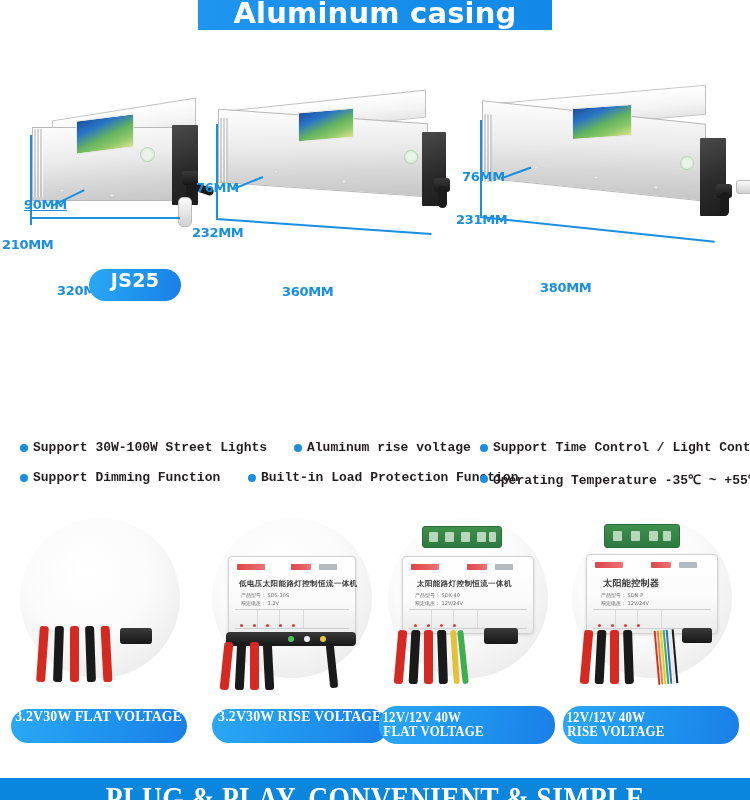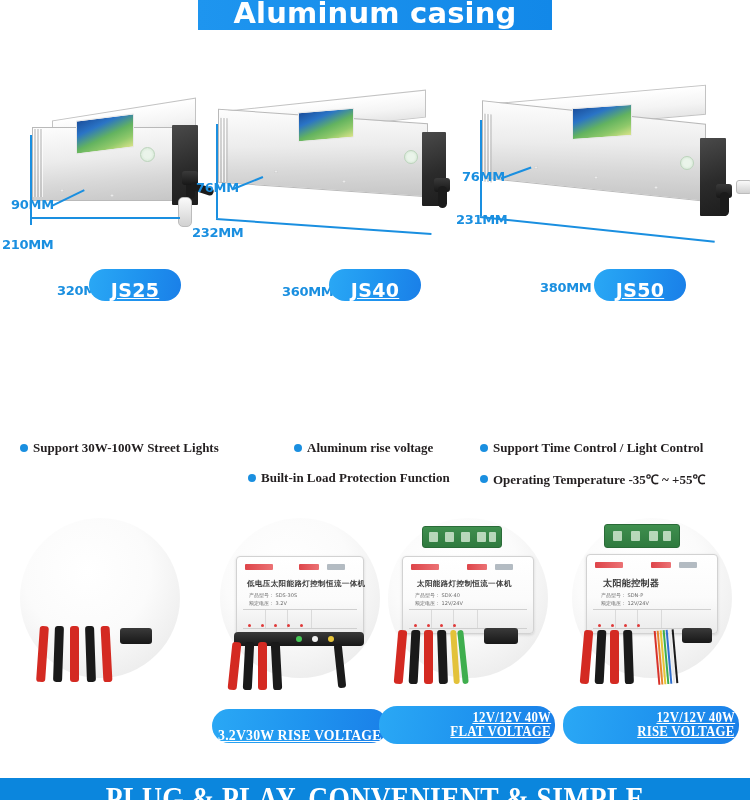--- a/index.html
+++ b/index.html
@@ -75,42 +75,41 @@
   .cable{position:absolute;background:#1b1b1b;border-radius:6px;}
   .conn-white{position:absolute;background:linear-gradient(180deg,#fafafa,#d2d2d2);
     border:1px solid #bcbcbc;border-radius:3px;}
   .conn-dark{position:absolute;background:linear-gradient(180deg,#3a3a3a,#171717);
     border-radius:3px;}
   .ce-mark{position:absolute;border-radius:50%;
     background:radial-gradient(circle,#eaf4ea 40%,#cfe4cf 100%);border:1px solid #bcd4bc;}
 
   
   .pill{
-    position:absolute;display:flex;align-items:flex-end;justify-content:center;
+    position:absolute;display:flex;align-items:flex-start;justify-content:center;
     border-radius:20px;color:#fff;text-align:center;
     background:linear-gradient(100deg,#2aa8f5 0%,#1f94ef 52%,#1a7fe8 100%);
-    text-decoration:underline;
   }
   .pill-model{height:32px;width:92px;}
   .pill-model span{
     font-size:19px;font-weight:bold;font-family:"DejaVu Sans",sans-serif;
     letter-spacing:.3px;
   }
   .pill-cap{height:34px;border-radius:18px;line-height:1.02;}
   .pill-cap span{
     font-family:"Liberation Serif",serif;font-weight:bold;font-size:15px;
     letter-spacing:.2px;transform:scaleX(.92);display:block;white-space:nowrap;
   }
   .pill-cap.two span{font-size:14px;}
 
   
   .features{position:absolute;left:0;top:432px;width:750px;height:62px;}
   .feat{
     position:absolute;display:flex;align-items:center;
-    font-family:Liberation Serif, serif;
+    font-family:Liberation Mono, monospace;
     font-size:13px;font-weight:bold;color:#231f20;white-space:nowrap;
   }
   .dot{
     width:8px;height:8px;border-radius:50%;background:#1a8fe0;
     margin-right:5px;flex:0 0 auto;
   }
 
   
   .ctrl{position:absolute;width:176px;height:190px;overflow:hidden;}
   .ctrl-bg{
@@ -164,21 +163,21 @@
       <div class="box-end" style="left:172px;top:40px;width:26px;height:80px;"></div>
       <div class="sticker" style="left:76px;top:32px;width:56px;height:32px;transform:skewY(-7deg);"></div>
       <div class="ce-mark" style="left:140px;top:62px;width:13px;height:13px;"></div>
       <div class="screw" style="left:60px;top:104px;"></div>
       <div class="screw" style="left:110px;top:109px;"></div>
       <div class="cable" style="left:186px;top:90px;width:9px;height:24px;"></div>
       <div class="conn-dark" style="left:182px;top:86px;width:16px;height:14px;"></div>
       <div class="cable" style="left:190px;top:100px;width:24px;height:8px;transform:rotate(18deg);"></div>
       <div class="conn-white" style="left:178px;top:112px;width:12px;height:28px;border-radius:5px;"></div>
     </div>
-    <div class="dim-label" style="left:11px;top:112px;">90MM</div>
+    <div class="dim-label" style="left:24px;top:112px;text-decoration:underline;">90MM</div>
     <div class="dim-line" style="left:50px;top:112px;width:36px;height:1.5px;transform:rotate(-26deg);"></div>
     <div class="dim-label" style="left:2px;top:152px;text-align:right;">210MM</div>
     <div class="dim-line" style="left:30px;top:50px;width:1.5px;height:90px;"></div>
     <div class="dim-label" style="left:57px;top:198px;">320MM</div>
     <div class="dim-line" style="left:30px;top:132px;width:150px;height:1.5px;"></div>
   </div>
 
   <div class="casing" style="left:190px;top:82px;width:270px;height:175px;">
     <div class="box-wrap" style="left:0;top:0;width:270px;height:175px;">
       <div class="box-top" style="left:38px;top:18px;width:196px;height:26px;transform:skewY(-6deg);"></div>
@@ -219,40 +218,38 @@
     <div class="dim-line" style="left:52px;top:92px;width:32px;height:1.5px;transform:rotate(-20deg);"></div>
     <div class="dim-label" style="left:8px;top:132px;">231MM</div>
     <div class="dim-line" style="left:32px;top:40px;width:1.5px;height:96px;"></div>
     <div class="dim-label" style="left:92px;top:200px;">380MM</div>
     <div class="dim-line" style="left:32px;top:136px;width:236px;height:1.5px;transform:rotate(6deg);transform-origin:left center;"></div>
   </div>
 
   <div class="pill pill-model" style="left:89px;top:269px;">
     <span>JS25</span>
   </div>
-  <div class="pill pill-model" style="left:329px;top:269px;">
-    <span>JS40</span>
-  </div>
-  <div class="pill pill-model" style="left:594px;top:269px;">
-    <span>JS50</span>
-  </div>
 
 
   <div class="features">
     <div class="feat" style="left:20px;top:8px;">
       <i class="dot"></i>
       <span>Support 30W-100W Street Lights</span>
     </div>
     <div class="feat" style="left:294px;top:8px;">
       <i class="dot"></i>
       <span>Aluminum rise voltage</span>
     </div>
     <div class="feat" style="left:480px;top:8px;">
       <i class="dot"></i>
       <span>Support Time Control / Light Control</span>
+    </div>
+    <div class="feat" style="left:20px;top:38px;">
+      <i class="dot"></i>
+      <span>Support Dimming Function</span>
     </div>
     <div class="feat" style="left:248px;top:38px;">
       <i class="dot"></i>
       <span>Built-in Load Protection Function</span>
     </div>
     <div class="feat" style="left:480px;top:38px;">
       <i class="dot"></i>
       <span>Operating Temperature -35℃ ~ +55℃</span>
     </div>
   </div>
@@ -260,21 +257,21 @@
   <div class="ctrl" style="left:12px;top:510px;">
     <div class="ctrl-bg"></div>
     <div class="wire" style="left:26px;top:116px;width:9px;height:56px;background:#d42a22;transform:rotate(4deg);"></div>
     <div class="wire" style="left:42px;top:116px;width:9px;height:56px;background:#1a1a1a;transform:rotate(2deg);"></div>
     <div class="wire" style="left:58px;top:116px;width:9px;height:56px;background:#d42a22;"></div>
     <div class="wire" style="left:74px;top:116px;width:9px;height:56px;background:#1a1a1a;transform:rotate(-2deg);"></div>
     <div class="wire" style="left:90px;top:116px;width:9px;height:56px;background:#d42a22;transform:rotate(-3deg);"></div>
     <div class="conn-dark" style="left:108px;top:118px;width:32px;height:16px;"></div>
   </div>
 
-  <div class="ctrl" style="left:212px;top:510px;">
+  <div class="ctrl" style="left:204px;top:510px;">
     <div class="ctrl-bg"></div>
     <div class="ctrl-body" style="left:24px;top:46px;width:126px;height:78px;">
       <div class="brand-red" style="left:8px;top:7px;width:28px;"></div>
       <div class="brand-red" style="left:62px;top:7px;width:20px;"></div>
       <div class="brand-gray" style="left:90px;top:7px;width:18px;"></div>
       <div class="cn-title" style="left:10px;top:22px;">低电压太阳能路灯控制恒流一体机</div>
       <div class="cn-line" style="left:12px;top:35px;">产品型号：  SDS-30S</div>
       <div class="cn-line" style="left:12px;top:43px;">额定电压：  3.2V</div>
       <div class="icon-row" style="left:6px;top:52px;width:114px;height:18px;">
         <div class="icon-cell" style="left:0;top:0;width:22px;height:18px;"></div>
@@ -367,20 +364,23 @@
     </div>
     <div class="wire" style="left:16px;top:120px;width:9px;height:54px;background:#d42a22;transform:rotate(5deg);"></div>
     <div class="wire" style="left:30px;top:120px;width:9px;height:54px;background:#1a1a1a;transform:rotate(3deg);"></div>
     <div class="wire" style="left:44px;top:120px;width:9px;height:54px;background:#d42a22;"></div>
     <div class="wire" style="left:58px;top:120px;width:9px;height:54px;background:#1a1a1a;transform:rotate(-2deg);"></div>
     <div class="wire" style="left:72px;top:120px;width:6px;height:54px;background:#e3c23a;transform:rotate(-4deg);"></div>
     <div class="wire" style="left:80px;top:120px;width:6px;height:54px;background:#3fae4e;transform:rotate(-6deg);"></div>
     <div class="conn-dark" style="left:104px;top:118px;width:34px;height:16px;"></div>
   </div>
 
+  <div class="pill pill-cap" style="left:11px;top:709px;width:176px;">
+    <span>3.2V30W FLAT VOLTAGE</span>
+  </div>
   <div class="pill pill-cap" style="left:212px;top:709px;width:176px;">
     <span>3.2V30W RISE VOLTAGE</span>
   </div>
   <div class="pill pill-cap two" style="left:379px;top:706px;width:176px;height:38px;flex-direction:column;">
     <span>12V/12V 40W</span>
     <span>FLAT VOLTAGE</span>
   </div>
   <div class="pill pill-cap two" style="left:563px;top:706px;width:176px;height:38px;flex-direction:column;">
     <span>12V/12V 40W</span>
     <span>RISE VOLTAGE</span>

